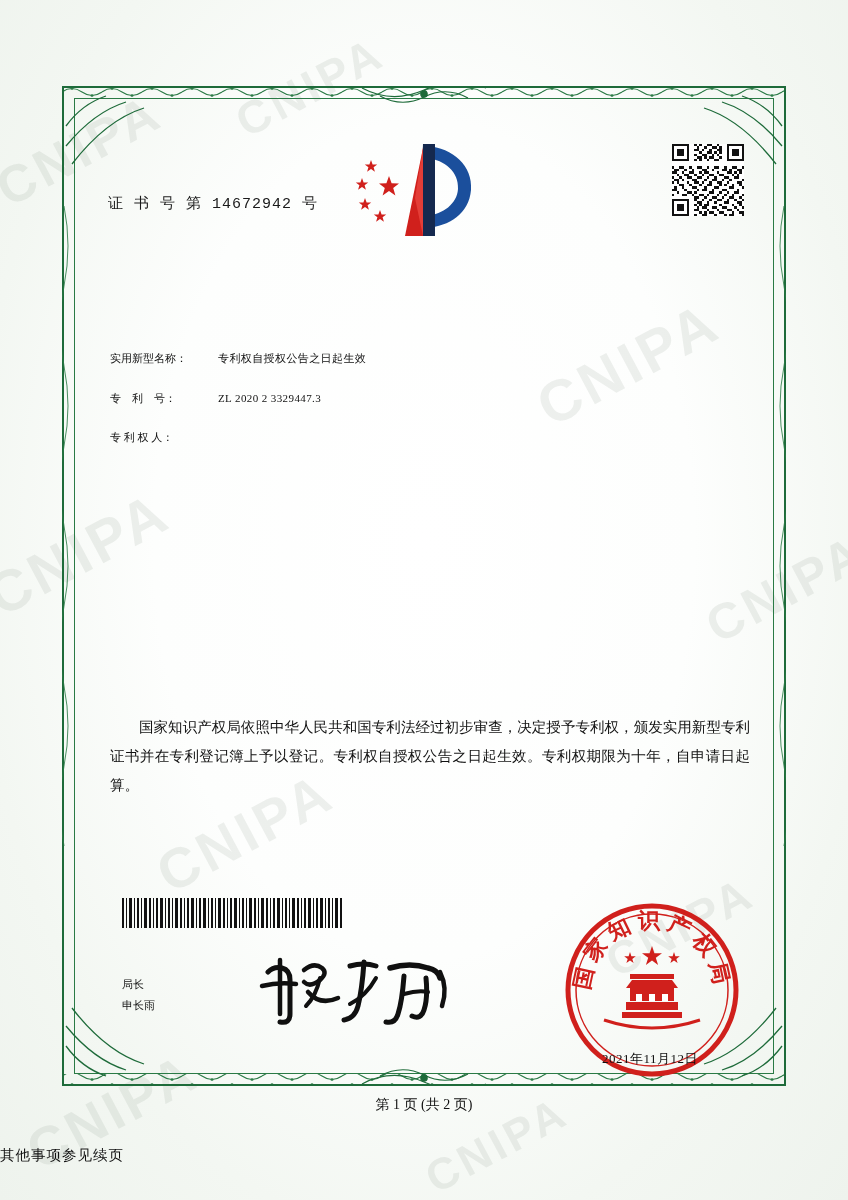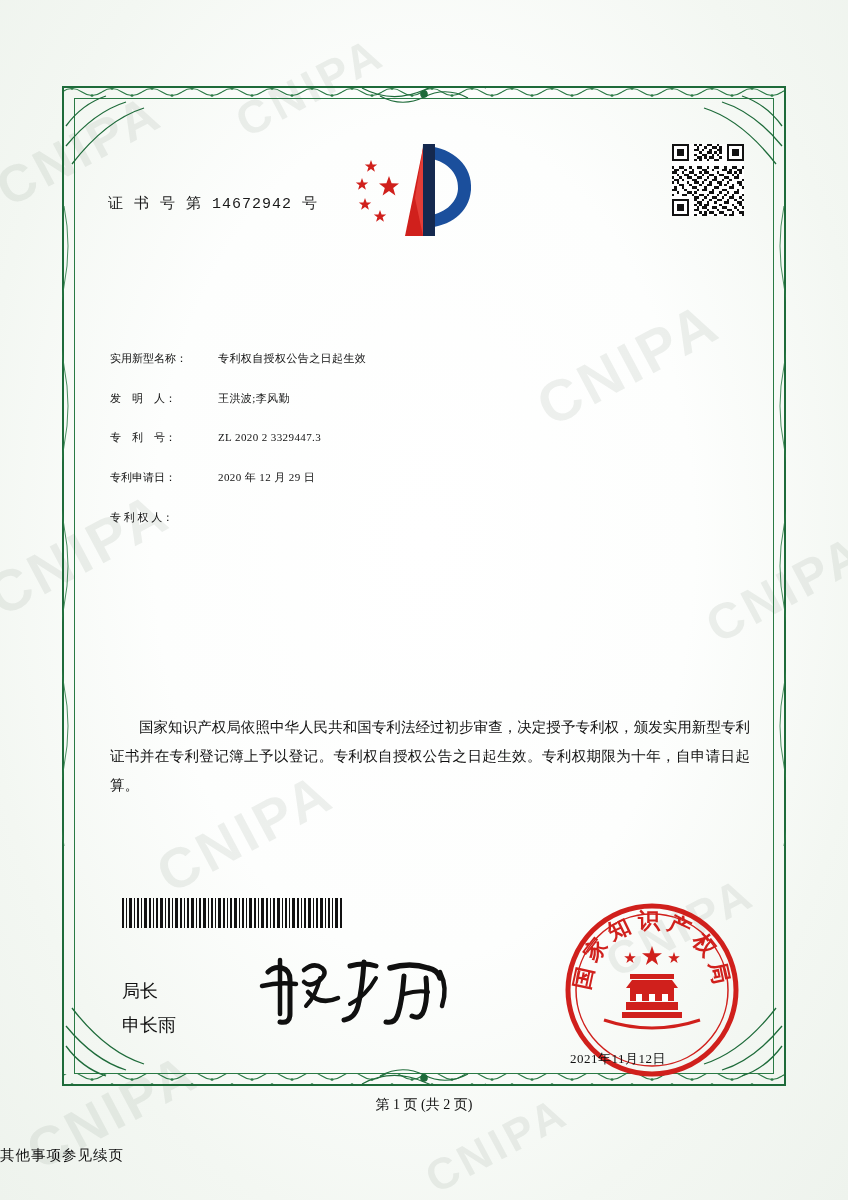--- a/index.html
+++ b/index.html
@@ -165,21 +165,21 @@
     top: 898px;
     width: 222px;
     height: 30px;
   }
 
   
   .sig-label {
     position: absolute;
     left: 122px;
     top: 974px;
-    font-size: 18px;
+    font-size: 11px;
     color: #111111;
     line-height: 1.9;
   }
   .sig-script {
     position: absolute;
     left: 258px;
     top: 952px;
     width: 200px;
     height: 76px;
   }
@@ -190,20 +190,21 @@
     right: 108px;
     bottom: 122px;
     width: 176px;
     height: 176px;
   }
   .seal-date {
     position: absolute;
     right: 118px;
     bottom: 132px;
     width: 160px;
+    text-align: center;
     font-size: 13px;
     color: #111111;
     letter-spacing: 0.5px;
   }
 
   
   .page-num {
     position: absolute;
     left: 0;
     right: 0;
@@ -486,30 +487,22 @@
     </g>
   </svg>
 
 
   <div class="fields">
     <div class="field-row">
       <span class="field-label">实用新型名称：</span>
       <span class="field-value">专利权自授权公告之日起生效</span>
     </div>
     <div class="field-row">
-      <span class="field-label">发　明　人：</span>
-      <span class="field-value">王洪波;李风勤</span>
-    </div>
-    <div class="field-row">
       <span class="field-label">专　利　号：</span>
       <span class="field-value">ZL 2020 2 3329447.3</span>
-    </div>
-    <div class="field-row">
-      <span class="field-label">专利申请日：</span>
-      <span class="field-value">2020 年 12 月 29 日</span>
     </div>
     <div class="field-row">
       <span class="field-label">专 利 权 人：</span>
     </div>
   </div>
 
   <div class="paras">
     <p class="para">国家知识产权局依照中华人民共和国专利法经过初步审查，决定授予专利权，颁发实用新型专利证书并在专利登记簿上予以登记。专利权自授权公告之日起生效。专利权期限为十年，自申请日起算。</p>
   </div>
 

